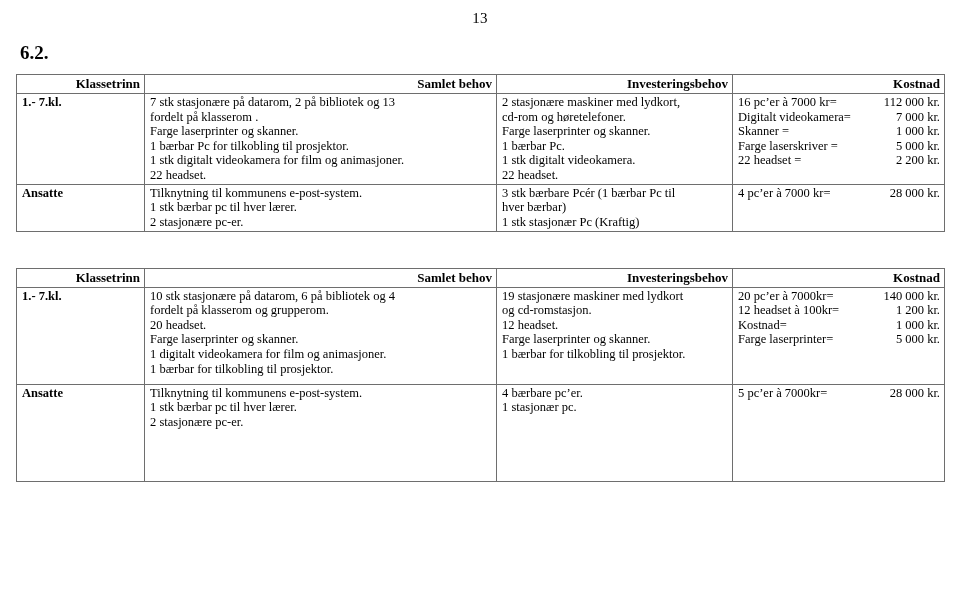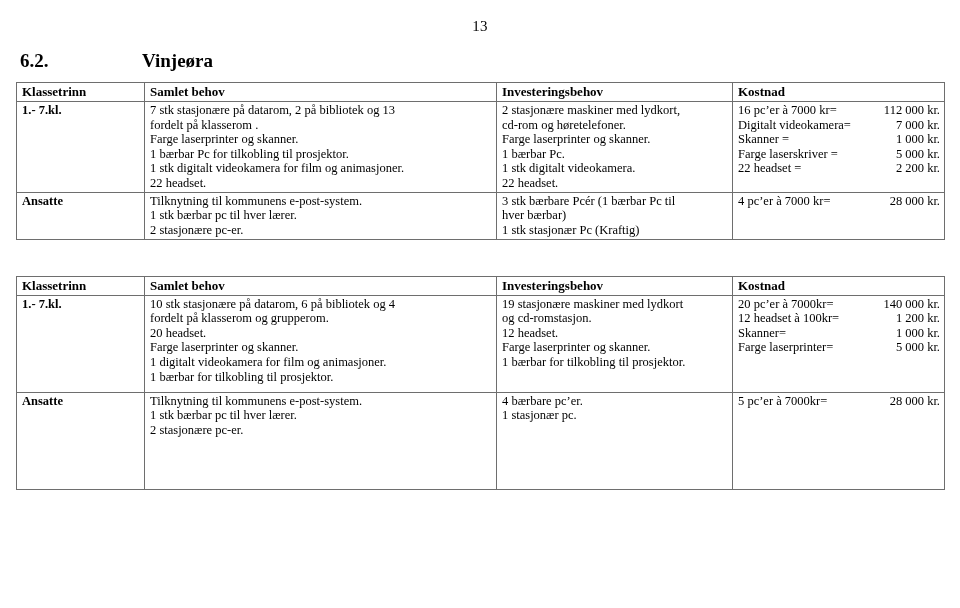--- a/index.html
+++ b/index.html
@@ -20,33 +20,32 @@
     position: relative;
     width: 960px;
     height: 608px;
     box-sizing: border-box;
     padding: 0 16px;
   }
   .page-number {
     text-align: center;
     font-size: 15px;
     line-height: 16px;
-    padding-top: 18px;
+    padding-top: 10px;
     letter-spacing: 0.2px;
   }
   .section-heading {
     display: flex;
     align-items: baseline;
     font-weight: bold;
     font-size: 19px;
     line-height: 22px;
     margin-top: 16px;
     margin-bottom: 10px;
     padding-left: 4px;
-    gap: 28px;
   }
   .section-heading .sec-num {
     width: 94px;
     flex: 0 0 94px;
   }
   .section-heading .sec-title {
     flex: 1 1 auto;
   }
   table.needs {
     border-collapse: collapse;
@@ -55,21 +54,21 @@
     font-size: 12.5px;
     line-height: 14.6px;
   }
   table.needs th,
   table.needs td {
     border: 1px solid #6e6e6e;
     vertical-align: top;
     padding: 1px 4px 1px 5px;
   }
   table.needs th {
-    text-align: left;
+    text-align: right;
     font-weight: bold;
     font-size: 13px;
     line-height: 16px;
     padding-top: 1px;
     padding-bottom: 1px;
   }
   table.needs td.c-klasse {
     font-weight: bold;
   }
   col.col-klasse { width: 128px; }
@@ -104,21 +103,20 @@
 </style>
 </head>
 <body>
 
 <div class="page">
 
   <div class="page-number">13</div>
 
   <div class="section-heading">
     <span class="sec-num">6.2.</span>
-    <span class="sec-title">Vinjeøra</span>
   </div>
 
   <table class="needs t1">
     <colgroup>
       <col class="col-klasse">
         <col class="col-behov">
         <col class="col-invest">
         <col class="col-kost">
     </colgroup>
     <thead>
@@ -249,21 +247,21 @@
             <div class="cost-rows">
               <div class="cost-row">
                 <span class="cost-label">20 pc’er à 7000kr=</span>
                 <span class="cost-amount">140 000 kr.</span>
               </div>
               <div class="cost-row">
                 <span class="cost-label">12 headset à 100kr=</span>
                 <span class="cost-amount">1 200 kr.</span>
               </div>
               <div class="cost-row">
-                <span class="cost-label">Skanner=</span>
+                <span class="cost-label">Kostnad=</span>
                 <span class="cost-amount">1 000 kr.</span>
               </div>
               <div class="cost-row">
                 <span class="cost-label">Farge laserprinter=</span>
                 <span class="cost-amount">5 000 kr.</span>
               </div>
             </div>
           </td>
       </tr>
       <tr class="row-ansatte">

